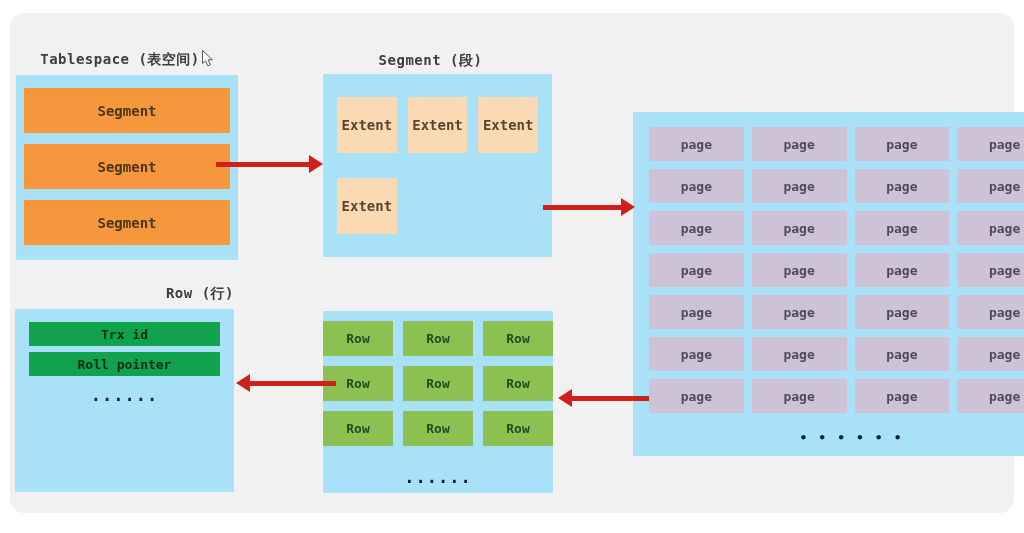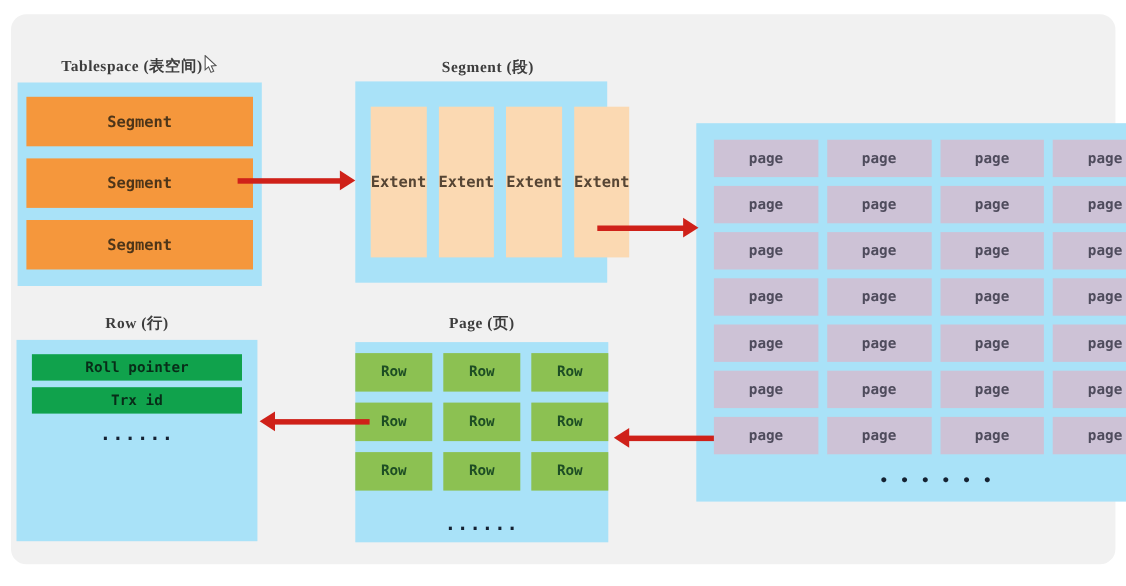--- a/index.html
+++ b/index.html
@@ -1,31 +1,31 @@
 <!DOCTYPE html>
 <html style="--panel-gray: #f1f1f1; --container-blue: #a9e2f8; --segment-orange: #f5973c; --segment-text: #4d3519; --extent-peach: #fbd9b2; --extent-text: #564534; --page-purple: #cdc2d6; --page-text: #4e4b5c; --row-green: #8cc152; --row-text: #1d4d24; --field-green: #10a24c; --field-text: #082c18; --arrow-red: #cf2119; --title-text: #3d3d3d; --dots-color: #152232;"><head>
 <meta charset="utf-8">
 <style>
   * { margin:0; padding:0; box-sizing:border-box; }
   html,body { width:1024px; height:533px; background:#ffffff; overflow:hidden;
     font-family:"DejaVu Sans Mono","Liberation Mono",monospace; }
   .panel { position:absolute; left:10px; top:13px; width:1004px; height:500px;
     background:var(--panel-gray,#f1f1f1); border-radius:14px; }
   .title { position:absolute; text-align:center; font-weight:bold; font-size:14px;
-    color:var(--title-text,#3d3d3d); letter-spacing:0.5px; white-space:nowrap;font-family:Liberation Serif, serif; }
+    color:var(--title-text,#3d3d3d); letter-spacing:0.5px; white-space:nowrap; }
   .title .cursor-wrap { display:inline-block; vertical-align:middle; margin-left:1px; }
   .container { position:absolute; background:var(--container-blue,#a9e2f8); }
 
   
   .tablespace-box { display:flex; flex-direction:column; gap:11px; padding:13px 8px 15px; }
   .seg-box { height:46px; background:var(--segment-orange,#f5973c); color:var(--segment-text,#4d3519);
     display:flex; align-items:center; justify-content:center; font-weight:bold; font-size:14px; }
 
   
-  .segment-box { display:grid; grid-template-columns:1fr 1fr 1fr 1fr; column-gap:11px; row-gap:25px;
+  .segment-box { display:grid; grid-template-columns:1fr 1fr 1fr; column-gap:11px; row-gap:25px;
     padding:23px 14px; }
   .ext-box { background:var(--extent-peach,#fbd9b2); color:var(--extent-text,#564534);
     display:flex; align-items:center; justify-content:center; font-weight:bold; font-size:14px; }
 
   
   .extent-box { display:grid; grid-template-columns:repeat(4,1fr); gap:8px;
     grid-auto-rows:34px; padding:15px 16px 8px; align-content:start; }
   .page-box { background:var(--page-purple,#cdc2d6); color:var(--page-text,#4e4b5c);
     display:flex; align-items:center; justify-content:center; font-weight:bold; font-size:13px; }
 
@@ -63,21 +63,21 @@
     <span>Tablespace (表空间)</span><span class="cursor-wrap"><svg width="13" height="17" viewBox="0 0 13 17">
           <path d="M1.5,0.5 L1.5,13.5 L4.6,10.8 L6.8,15.8 L9.3,14.7 L7.1,9.9 L11.3,9.6 Z" fill="#ffffff" stroke="#555555" stroke-width="1"></path>
         </svg></span>
   </div>
   <div class="container tablespace-box" style="left:6px; top:62px; width:222px; height:185px;">
       <div class="seg-box">Segment</div>
       <div class="seg-box">Segment</div>
       <div class="seg-box">Segment</div>
     </div>
 
-  <div class="title" style="left:319px; top:39px; width:229px;">
+  <div class="title" style="left:306px; top:39px; width:229px;">
     <span>Segment (段)</span>
   </div>
   <div class="container segment-box" style="left:313px; top:61px; width:229px; height:183px;">
       <div class="ext-box">Extent</div>
       <div class="ext-box">Extent</div>
       <div class="ext-box">Extent</div>
       <div class="ext-box">Extent</div>
     </div>
 
   <div class="container extent-box" style="left:623px; top:99px; width:435px; height:344px;">
@@ -105,32 +105,29 @@
       <div class="page-box">page</div>
       <div class="page-box">page</div>
       <div class="page-box">page</div>
       <div class="page-box">page</div>
       <div class="page-box">page</div>
       <div class="page-box">page</div>
       <div class="page-box">page</div>
       <div class="dots dots-spaced">••••••</div>
   </div>
 
-  <div class="title" style="left:5px; top:272px; width:219px;">
+  <div class="title" style="left:5px; top:272px; width:219px;text-align:right;">
     <span>Row (行)</span>
   </div>
   <div class="container rowdetail-box" style="left:5px; top:296px; width:219px; height:183px;">
-    <div class="field-box">Roll pointer</div>
-      <div class="field-box">Trx id</div>
+    <div class="field-box">Trx id</div>
+      <div class="field-box">Roll pointer</div>
       <div class="dots dots-tight">......</div>
   </div>
 
-  <div class="title" style="left:313px; top:272px; width:230px;">
-    <span>Page (页)</span>
-  </div>
   <div class="container pagegrid-box" style="left:313px; top:298px; width:230px; height:182px;">
     <div class="row-box">Row</div>
       <div class="row-box">Row</div>
       <div class="row-box">Row</div>
       <div class="row-box">Row</div>
       <div class="row-box">Row</div>
       <div class="row-box">Row</div>
       <div class="row-box">Row</div>
       <div class="row-box">Row</div>
       <div class="row-box">Row</div>

